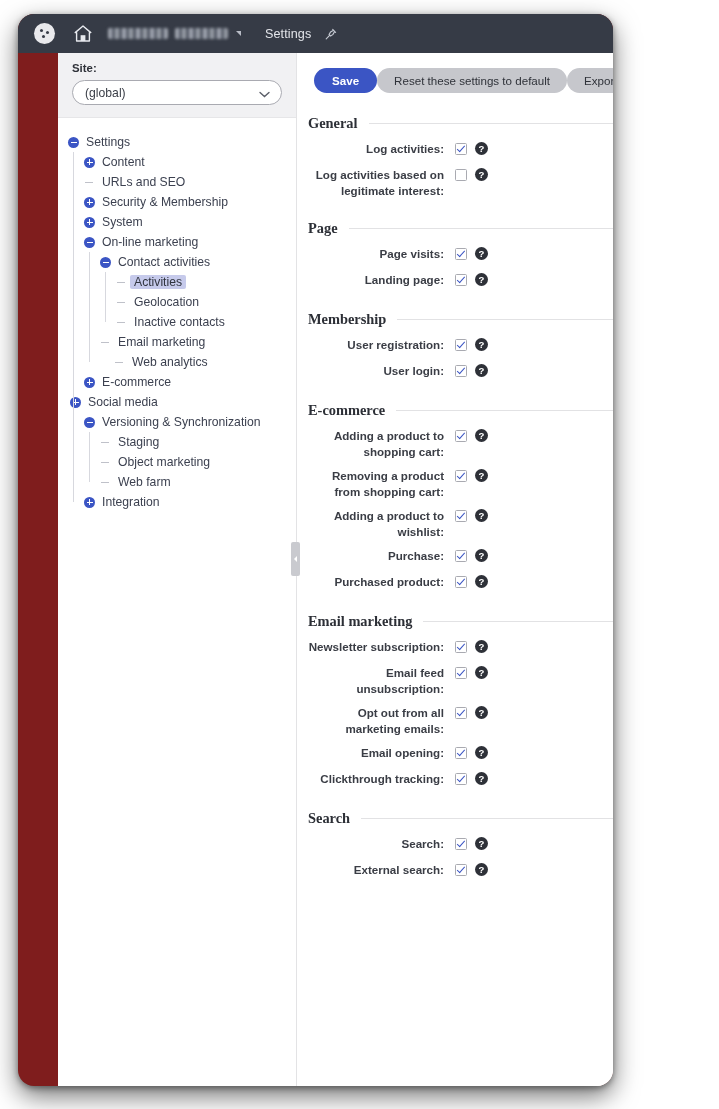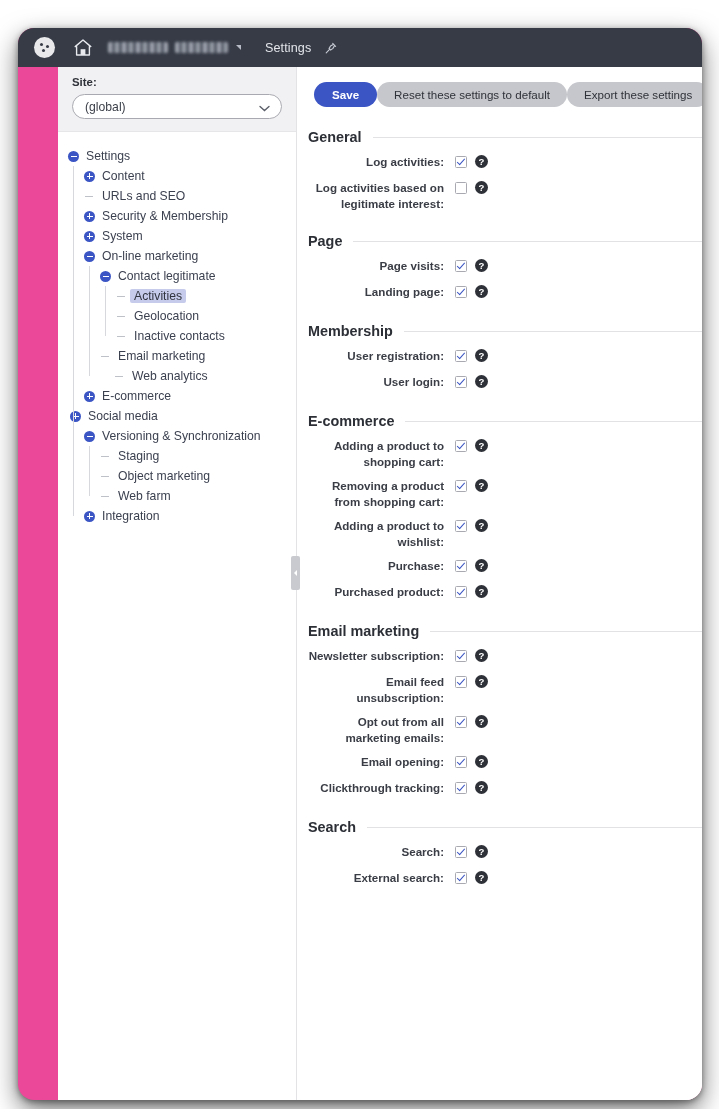--- a/index.html
+++ b/index.html
@@ -12,24 +12,24 @@
     position: relative;
     width: 719px;
     height: 1109px;
     overflow: hidden;
     background: #ffffff;
   }
   
   .app-frame {
     position: absolute;
     left: 18px;
-    top: 28px;
-    width: 684px;
+    top: 14px;
+    width: 595px;
     height: 1072px;
-    background: #ec4899;
+    background: #7f1d1d;
     border-radius: 16px;
     box-shadow: 0 10px 26px rgba(0,0,0,0.55), 0 2px 6px rgba(0,0,0,0.4);
     overflow: hidden;
     display: flex;
     flex-direction: column;
   }
   
   .topbar {
     height: 39px;
     min-height: 39px;
@@ -274,20 +274,21 @@
   .sec-head {
     display: flex;
     align-items: center;
     margin: 22px 0 6px 0;
   }
   .sec-head .title {
     font-size: 14.4px;
     font-weight: bold;
     color: #2c2f36;
     white-space: nowrap;
+    font-family: Liberation Serif, serif;
   }
   .sec-head .rule {
     flex: 1;
     height: 1px;
     background: #e2e2e4;
     margin-left: 11px;
   }
 
   .field-row {
     display: flex;
@@ -417,21 +418,21 @@
             <div class="tnode" style="padding-left: 26px;">
               <span class="toggle plus"></span>
               <span class="lbl">System</span>
             </div>
             <div class="tnode" style="padding-left: 26px;">
               <span class="toggle"></span>
               <span class="lbl">On-line marketing</span>
             </div>
             <div class="tnode" style="padding-left: 42px;">
               <span class="toggle"></span>
-              <span class="lbl">Contact legitimate</span>
+              <span class="lbl">Contact activities</span>
             </div>
             <div class="tnode selected" style="padding-left: 58px;">
               <span class="dash"></span>
               <span class="lbl">Activities</span>
             </div>
             <div class="tnode" style="padding-left: 58px;">
               <span class="dash"></span>
               <span class="lbl">Geolocation</span>
             </div>
             <div class="tnode" style="padding-left: 58px;">

